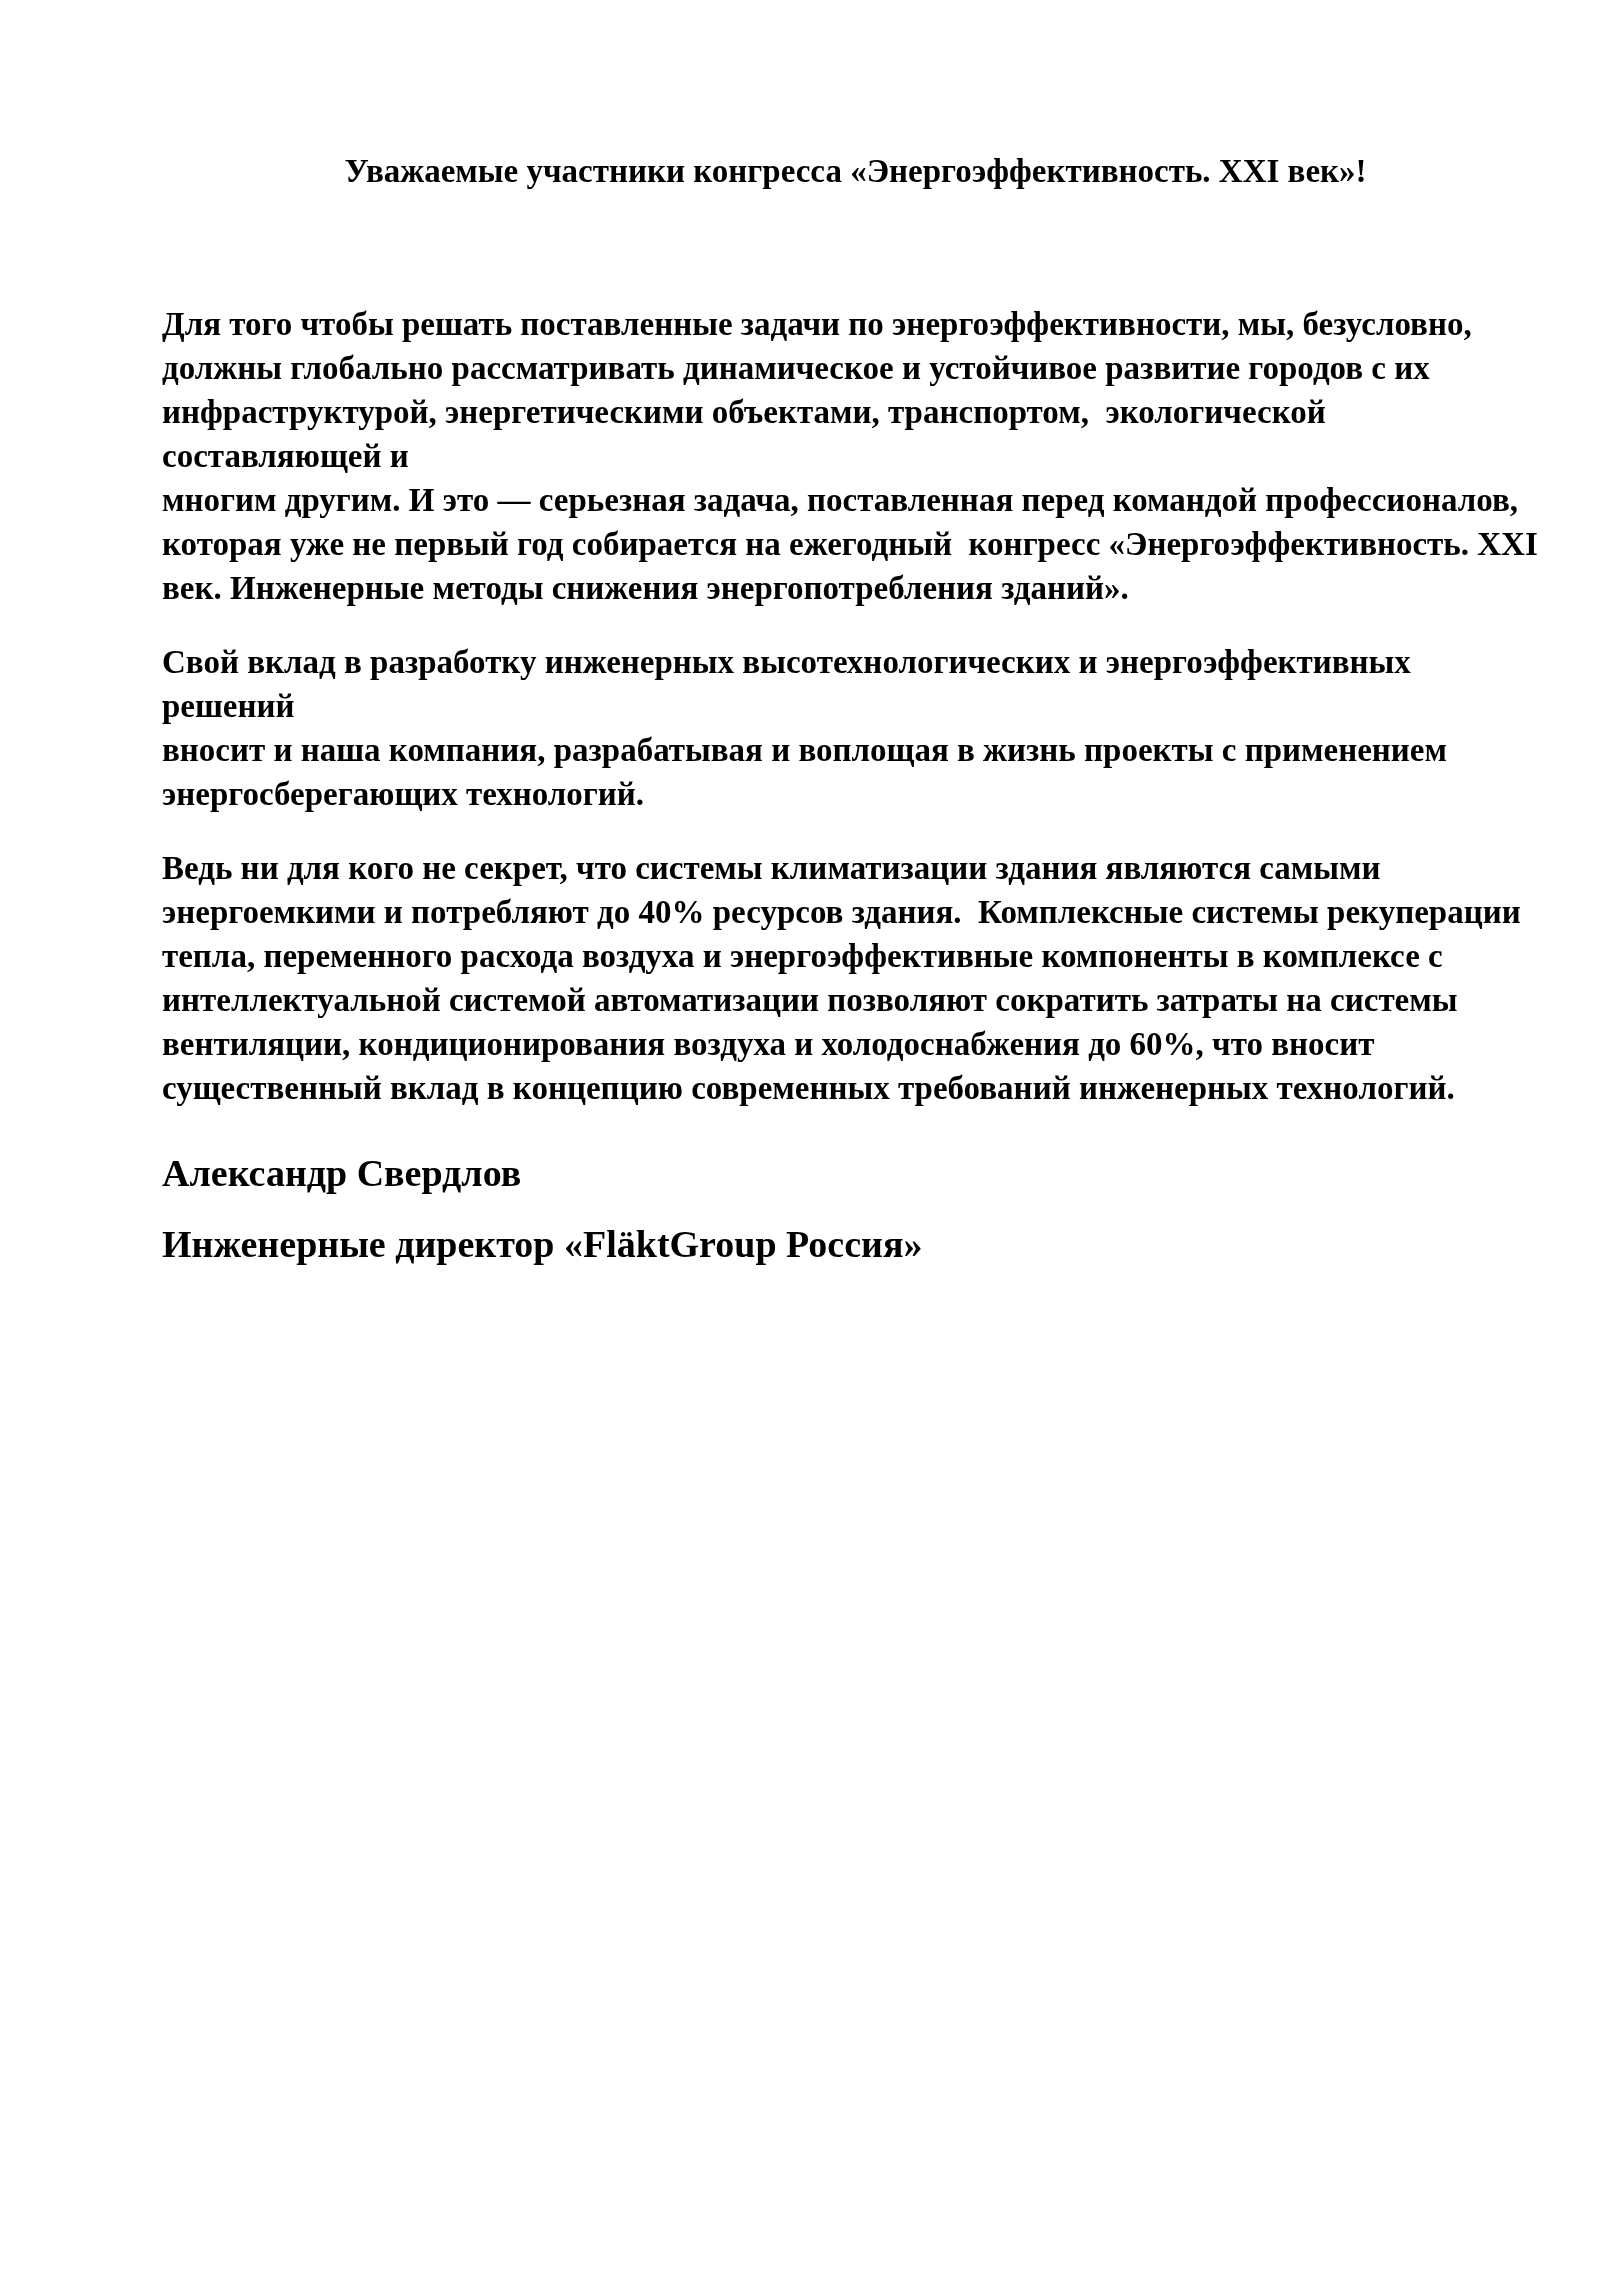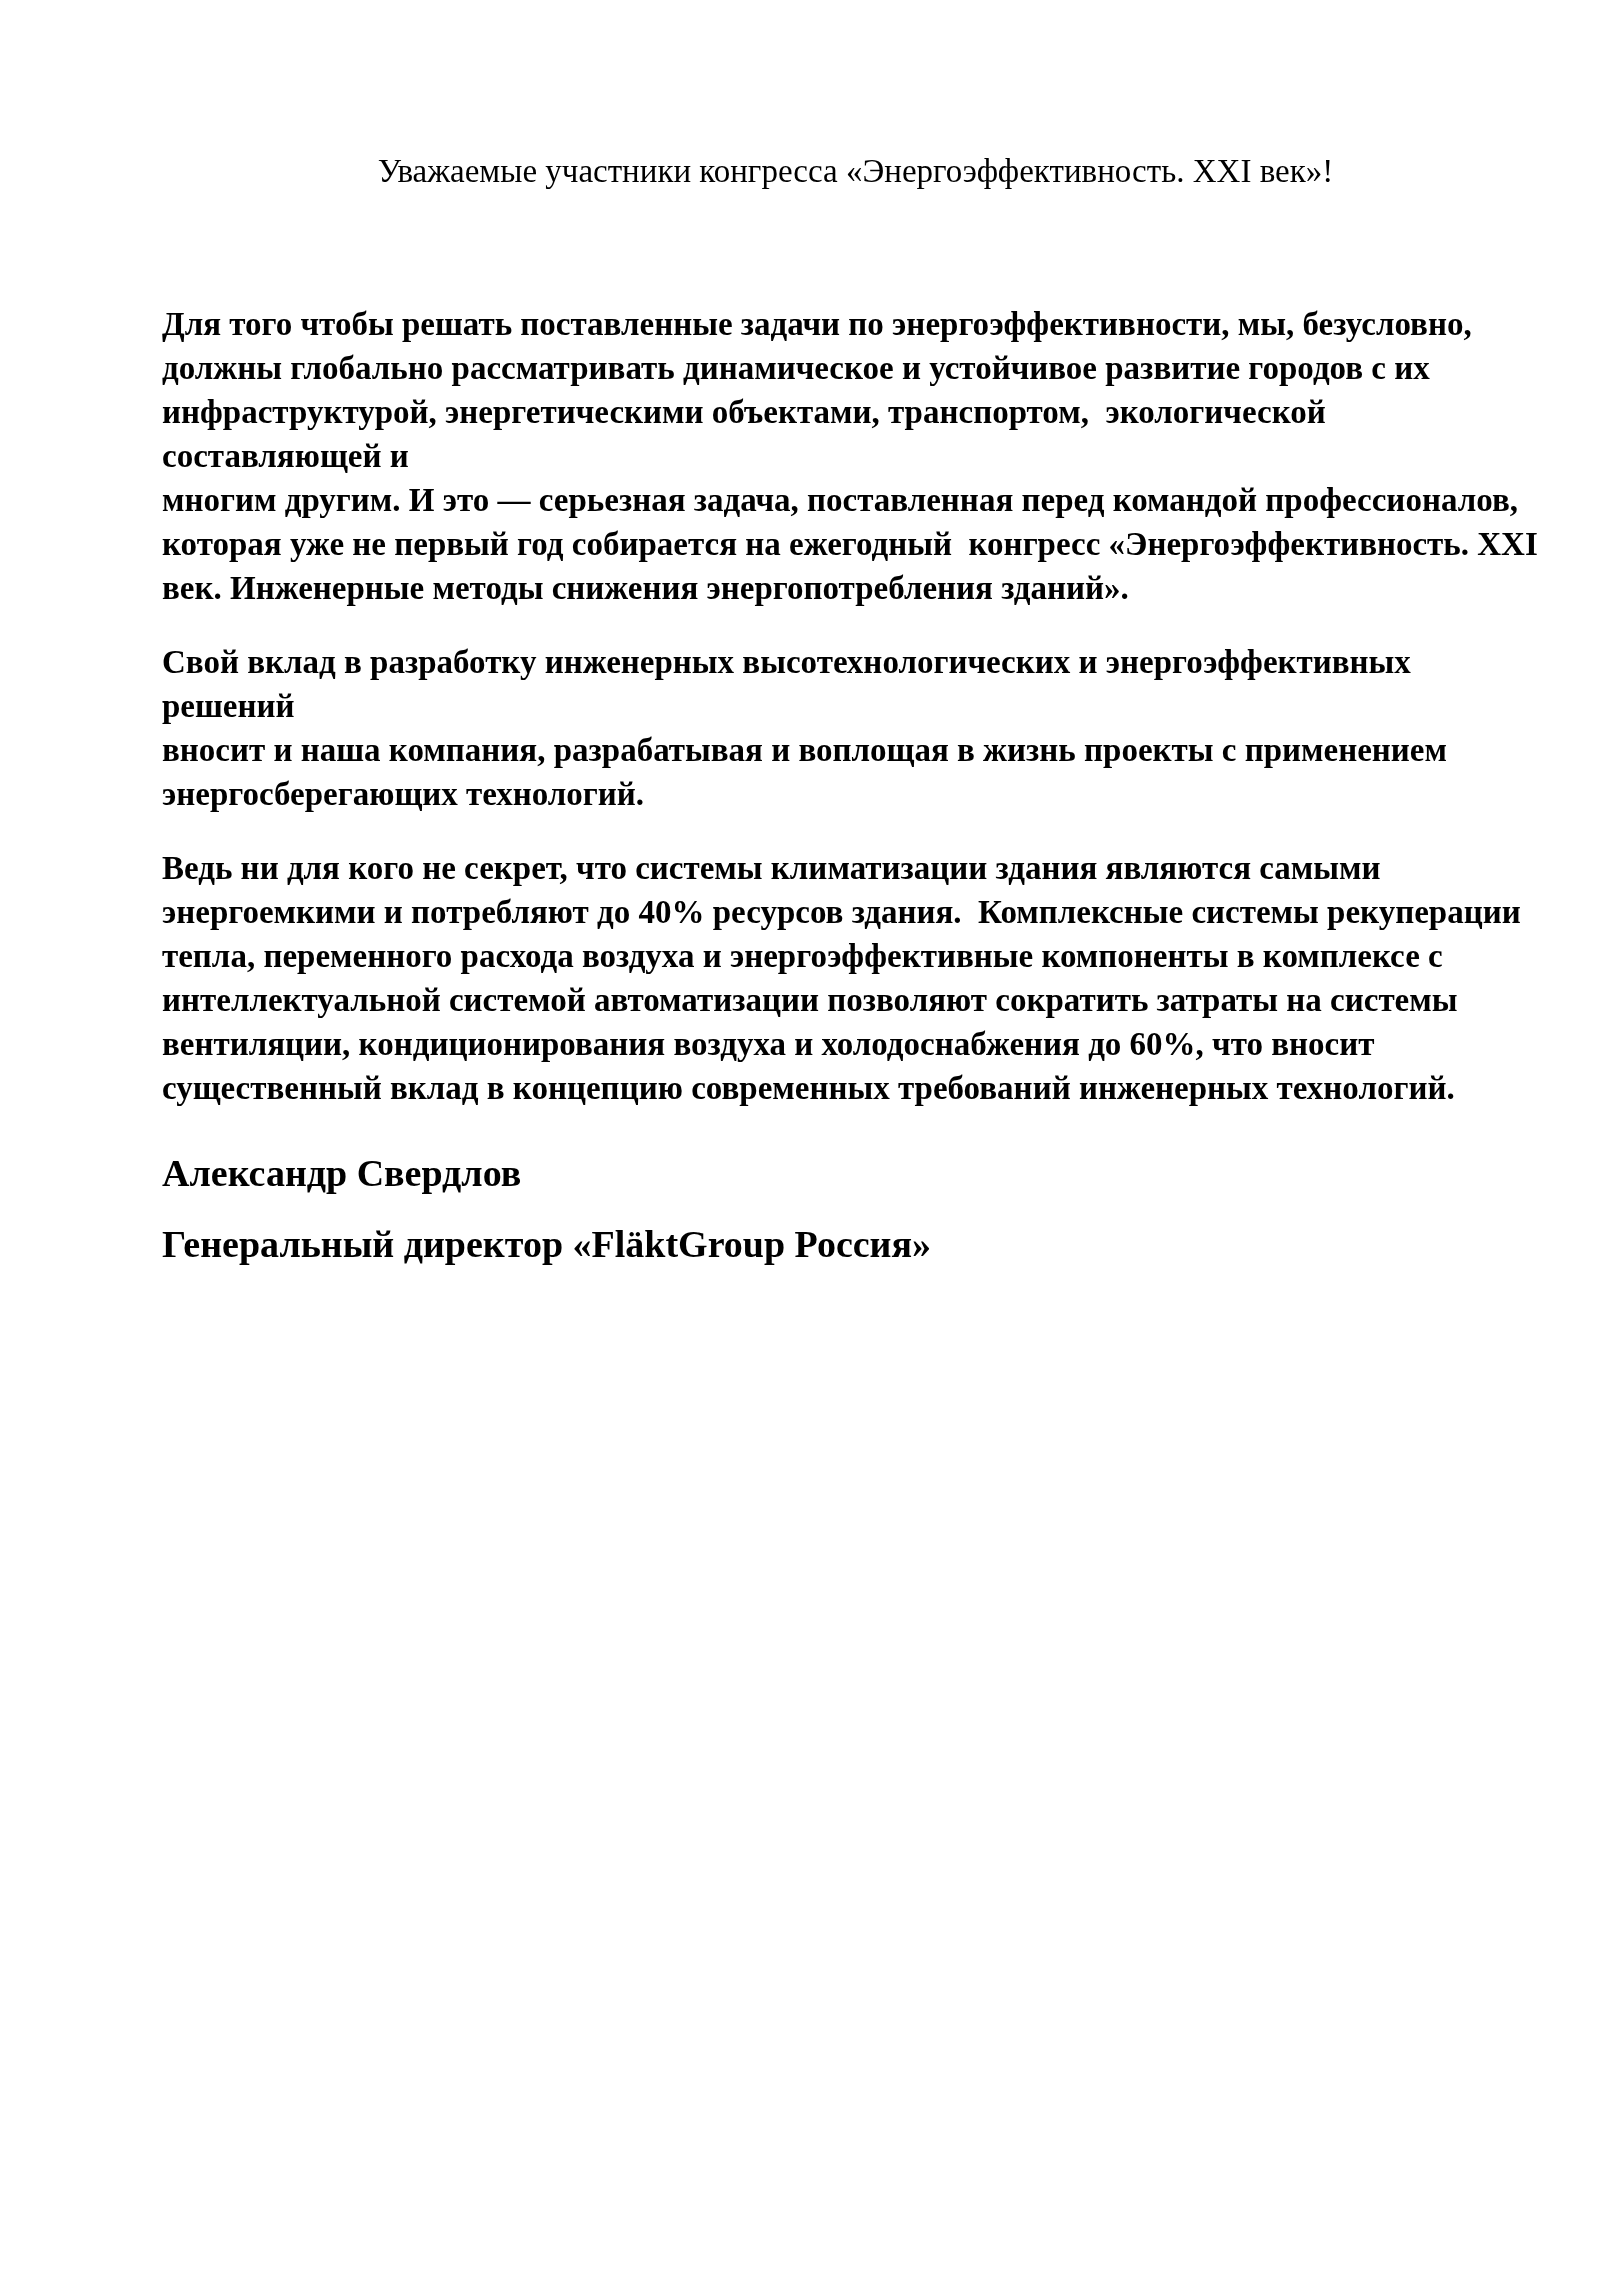--- a/index.html
+++ b/index.html
@@ -18,21 +18,21 @@
   }
   .content {
     position: absolute;
     left: 162px;
     top: 149px;
     width: 1387px;
   }
   .title {
     font-size: 33px;
     line-height: 44px;
-    font-weight: normal;
+    font-weight: bold;
     text-align: center;
     margin: 0 0 109px 0;
   }
   .para {
     font-size: 33px;
     line-height: 44px;
     font-weight: bold;
     margin: 0 0 30px 0;
     white-space: pre-wrap;
   }
@@ -72,18 +72,18 @@
     <p class="para">Ведь ни для кого не секрет, что системы климатизации здания являются самыми
 энергоемкими и потребляют до 40% ресурсов здания.  Комплексные системы рекуперации
 тепла, переменного расхода воздуха и энергоэффективные компоненты в комплексе с
 интеллектуальной системой автоматизации позволяют сократить затраты на системы
 вентиляции, кондиционирования воздуха и холодоснабжения до 60%, что вносит
 существенный вклад в концепцию современных требований инженерных технологий.</p>
 
 
     <div class="signature">
       <p class="sig-line">Александр Свердлов</p>
-      <p class="sig-line sig-line-2">Генеральный директор «FläktGroup Россия»</p>
+      <p class="sig-line sig-line-2">Инженерные директор «FläktGroup Россия»</p>
     </div>
 
   </div>
 </div>
 
 
 </body></html>

